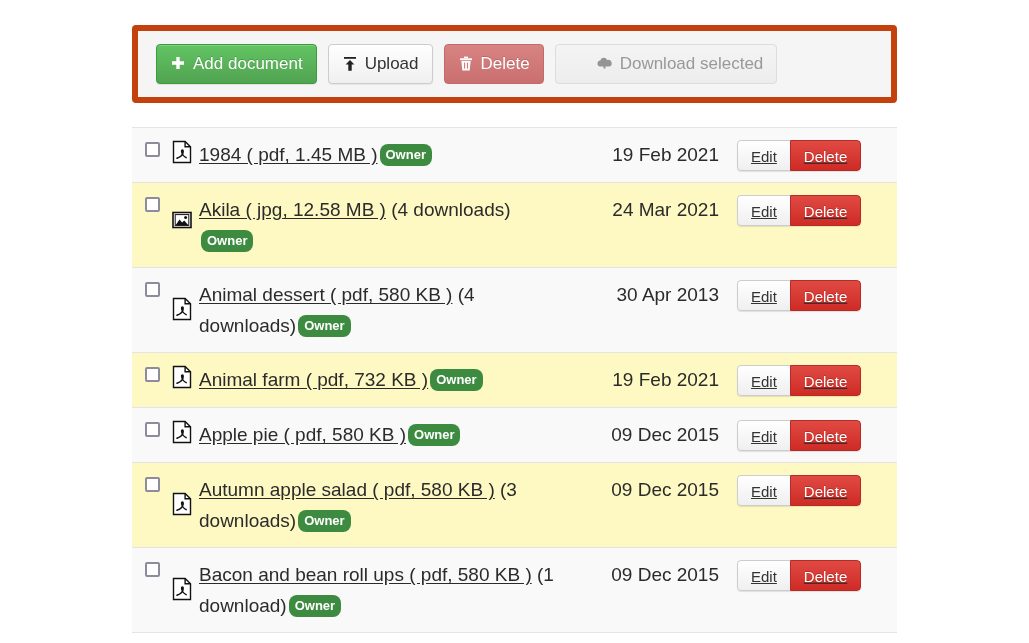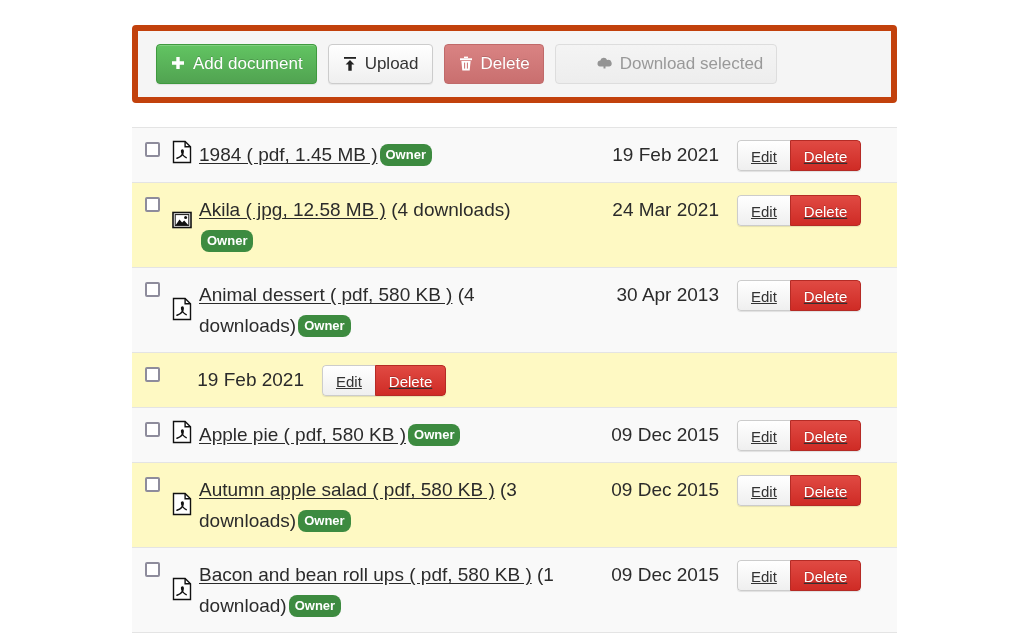--- a/index.html
+++ b/index.html
@@ -365,20 +365,32 @@
             <button class="btn-edit">Edit</button>
             <button class="btn-del">Delete</button>
           </div>
         </div>
       </div>
 
       <div class="row even">
         <div class="cell-check">
           <div class="checkbox"></div>
         </div>
+        <div class="cell-name">
+          <span class="file-icon">
+            <svg class="icon-svg" width="20" height="24" viewBox="0 0 20 24" aria-hidden="true">
+              <path d="M1.5 1.5 h11.6 l5.4 5.2 v15.8 h-17 z" fill="#ffffff" stroke="#111111" stroke-width="1.4"></path>
+              <path d="M13.1 1.5 v5.2 h5.4" fill="none" stroke="#111111" stroke-width="1.4"></path>
+              <path d="M5 18.2 c3.8 -1.3 6.2 -4.2 6.2 -7 c0 -1.4 -1.6 -1.5 -1.6 -0.2 c0 2.6 2.2 5.6 4.6 6.6" fill="none" stroke="#111111" stroke-width="1.5" stroke-linecap="round"></path>
+            </svg>
+          </span>
+          <span class="name-text">
+            <span class="file-link">Animal farm ( pdf, 732 KB )</span><span class="badge">Owner</span>
+          </span>
+        </div>
         <div class="cell-date">19 Feb 2021</div>
         <div class="cell-actions">
           <div class="btn-group">
             <button class="btn-edit">Edit</button>
             <button class="btn-del">Delete</button>
           </div>
         </div>
       </div>
 
       <div class="row odd">

